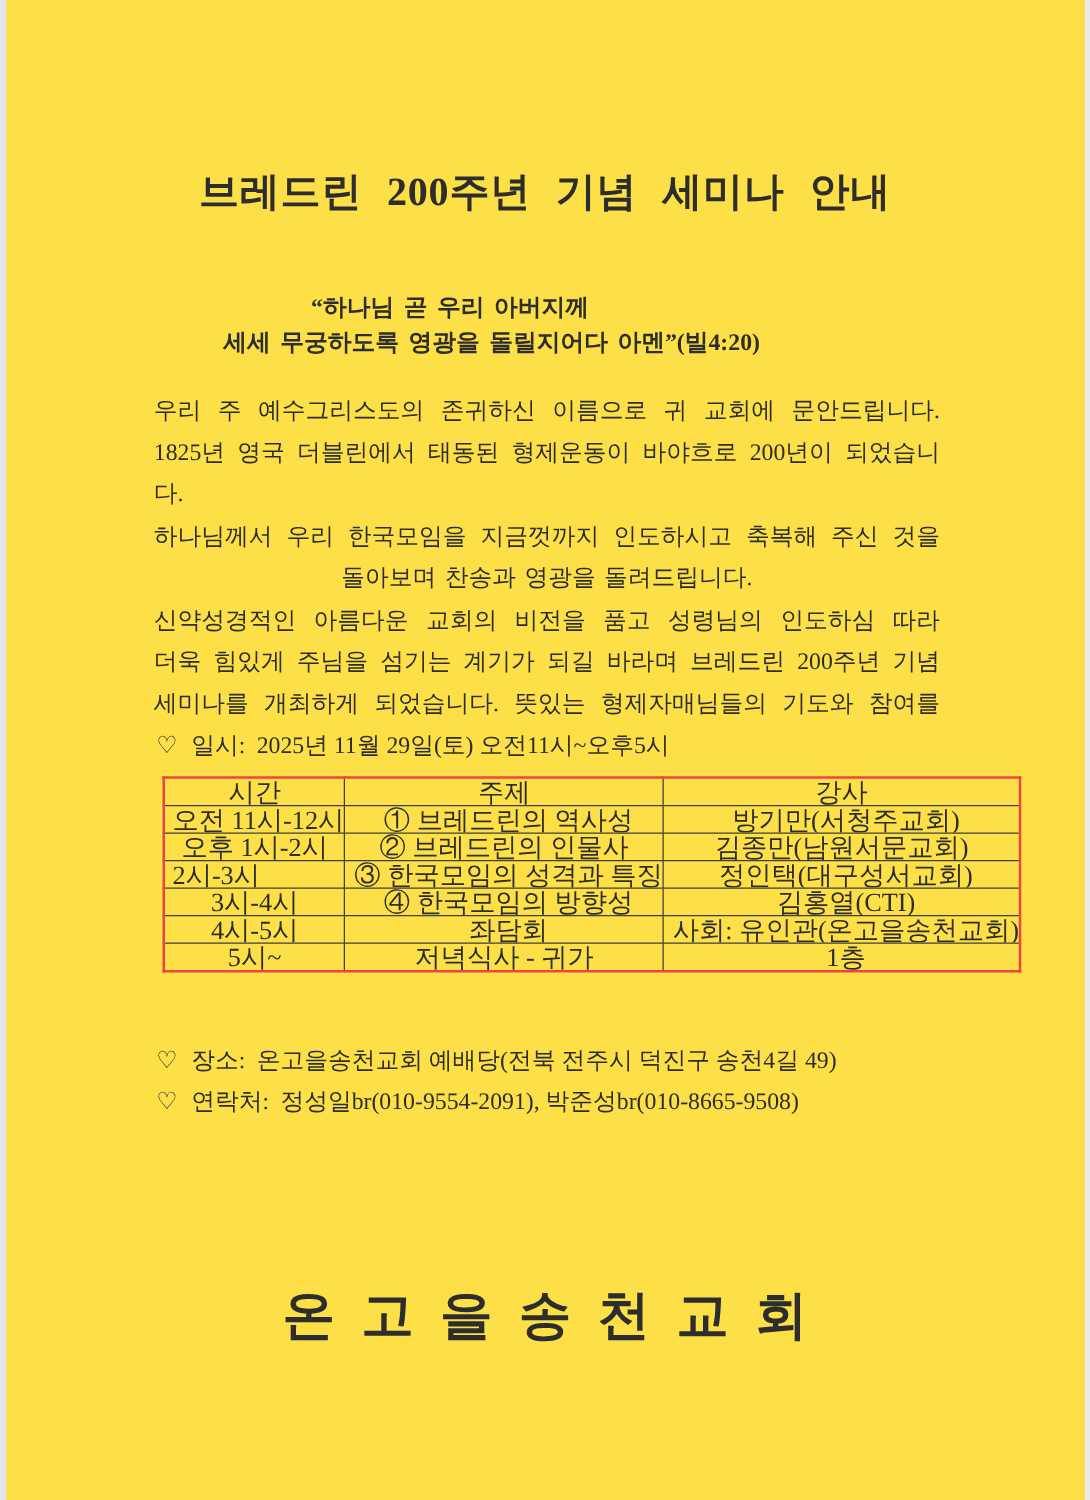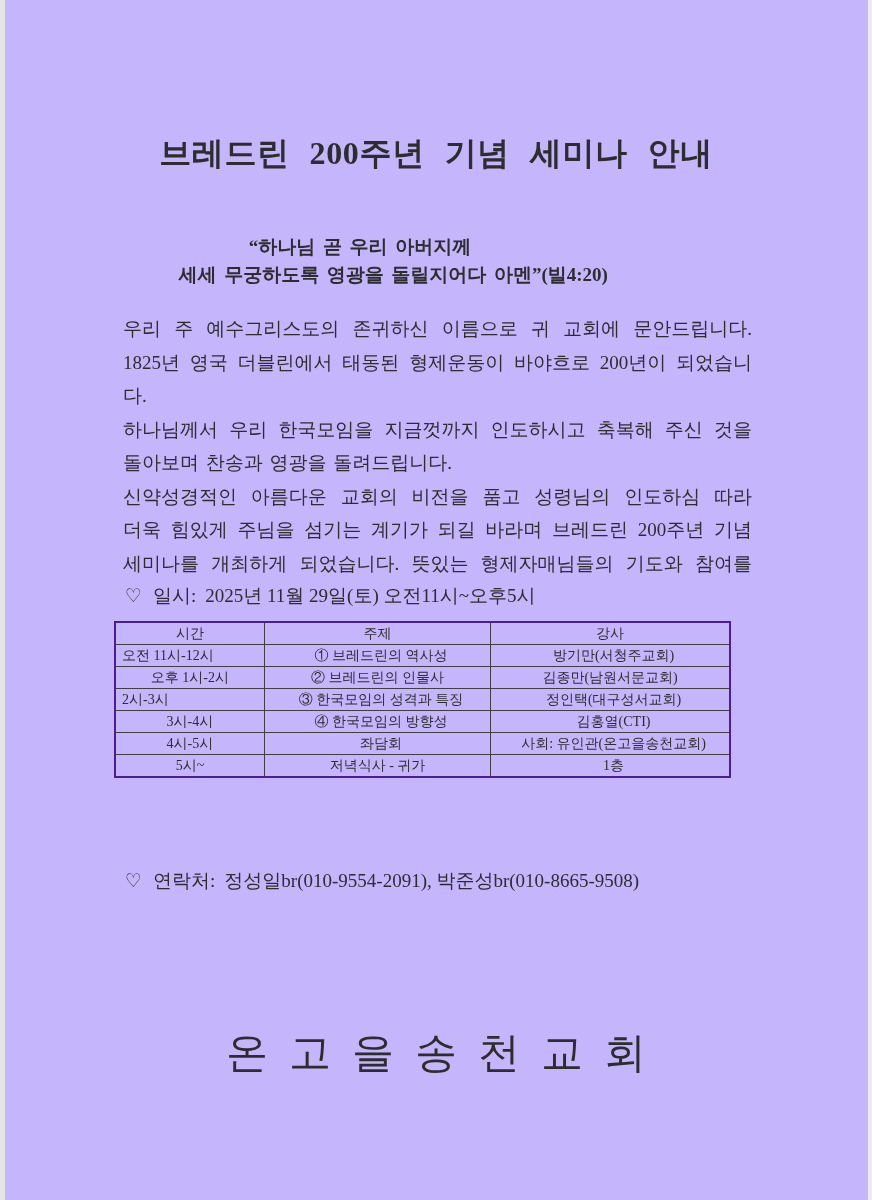--- a/index.html
+++ b/index.html
@@ -1,19 +1,19 @@
 <!DOCTYPE html>
 <html><head>
 <meta charset="utf-8">
 <style>
   html,body { margin:0; padding:0; background:#ffffff; }
   .page {
     position:relative;
     width:872px; height:1200px;
-    background:#c4b5fd;
+    background:#fde047;
     font-family:"Liberation Serif","DejaVu Serif",serif;
     color:#2d2d2d;
     overflow:hidden;
   }
   .edge { position:absolute; top:0; bottom:0; }
   .edge.left  { left:0;  width:5px; background:#e4e4e6; }
   .edge.right { right:0; width:4px; background:#ebebed; }
 
   .title {
     position:absolute; top:134px; left:60px; right:60px;
@@ -27,37 +27,37 @@
     text-align:center; font-size:19px; font-weight:700; line-height:28px;
     word-spacing:0.15em;
   }
   .verse-ref { display:inline-block; width:0; white-space:nowrap; overflow:visible; font-weight:600; }
 
   .body-par {
     position:absolute; top:312px; left:123px; width:629px;
     font-size:19px; line-height:33.5px; word-spacing:2px;
   }
   .body-par .fill  { text-align:justify; text-align-last:justify; }
-  .body-par .short { text-align:left; }
+  .body-par .short { text-align:center; }
 
   .info-line {
     position:absolute; left:125px; right:100px;
     font-size:19px; white-space:nowrap;
   }
   .info-line .heart { margin-right:11px; }
   .info-line .lbl   { margin-right:9px; }
   .dt-line  { top:583px; }
   .loc-line { top:835px; }
   .con-line { top:868px; }
 
   table.schedule {
-    position:absolute; top:621px; left:114px;
+    position:absolute; top:621px; left:130px;
     width:617px; border-collapse:collapse;
-    font-size:14px; color:#2d2d2d;
-    border:2px solid #4c1d95;
+    font-size:21px; color:#2d2d2d;
+    border:2px solid #ef4444;
   }
   table.schedule th, table.schedule td {
     border:1px solid #3f3f3f;
     height:21px; padding:0; line-height:20px;
     font-weight:normal; white-space:nowrap; overflow:hidden;
   }
   table.schedule col.c-time { width:150px; }
   table.schedule col.c-subj { width:227px; }
   table.schedule col.c-lect { width:240px; }
   table.schedule thead th { text-align:center; }
@@ -68,21 +68,21 @@
   table.schedule tbody tr:nth-child(2) td,
   table.schedule tbody tr:nth-child(7) td { text-align:center; padding-left:0; }
   table.schedule tbody tr:nth-child(6) td:nth-child(2) { text-align:center; padding-left:0; }
 
   .footer-date {
     position:absolute; top:973px; left:123px; width:474px;
     text-align:center; font-size:17px; word-spacing:0.25em;
   }
   .church-name {
     position:absolute; top:1028px; left:0; right:0;
-    text-align:center; font-size:42px; font-weight:400;
+    text-align:center; font-size:42px; font-weight:700;
     letter-spacing:0.5em; text-indent:0.5em; line-height:50px;
   }
 </style>
 </head>
 <body>
 
 <div class="page">
   <div class="edge left"></div>
   <div class="edge right"></div>
 
@@ -147,19 +147,22 @@
           <td>사회: 유인관(온고을송천교회)</td>
         </tr>
         <tr>
           <td>5시~</td>
           <td>저녁식사 - 귀가</td>
           <td>1층</td>
         </tr>
       </tbody>
   </table>
 
+  <div class="info-line loc-line">
+    <span class="heart">♡</span><span class="lbl">장소:</span><span>온고을송천교회 예배당(전북 전주시 덕진구 송천4길 49)</span>
+  </div>
 
   <div class="info-line con-line">
     <span class="heart">♡</span><span class="lbl">연락처:</span><span>정성일br(010-9554-2091), 박준성br(010-8665-9508)</span>
   </div>
 
   <div class="church-name">온고을송천교회</div>
 </div>
 
 </body></html>

